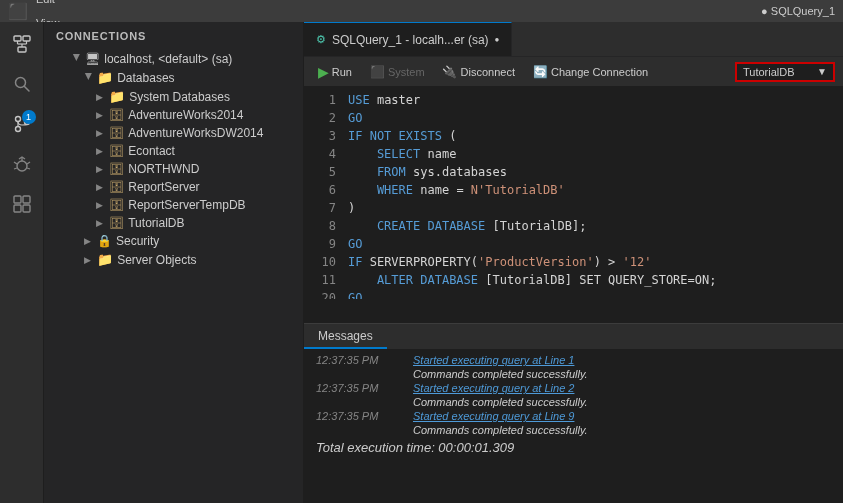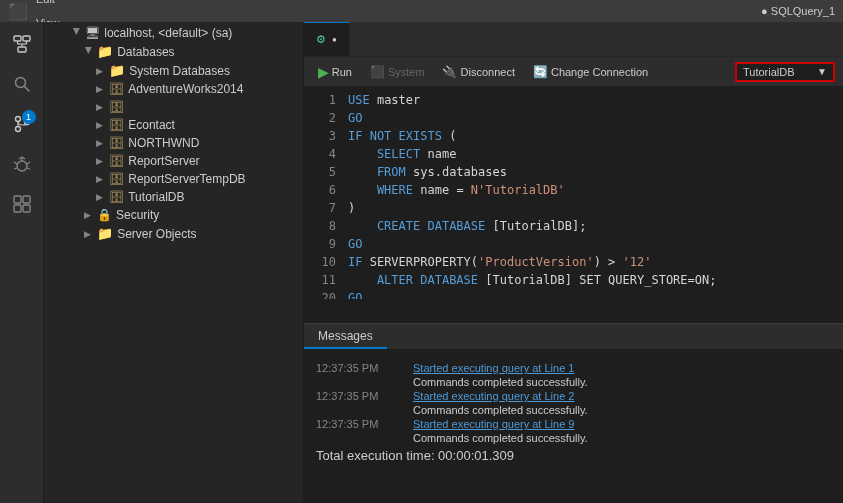--- a/index.html
+++ b/index.html
@@ -249,21 +249,22 @@
     .results-tab {
       padding: 4px 14px;
       color: #cccccc;
       font-size: 12px;
       cursor: pointer;
       border-bottom: 2px solid #007acc;
     }
     .results-content {
       flex: 1;
       overflow-y: auto;
-      padding: 12px 12px;
+      padding: 4px 12px;
+      font-style: italic;
     }
     .results-content::-webkit-scrollbar { width: 6px; }
     .results-content::-webkit-scrollbar-thumb { background: #424242; }
     .message-row {
       display: flex;
       align-items: baseline;
       gap: 12px;
       margin-bottom: 2px;
       font-size: 11px;
     }
@@ -335,20 +336,21 @@
       <svg width="20" height="20" viewBox="0 0 20 20" fill="none">
         <rect x="2" y="2" width="7" height="7" rx="1" stroke="#858585" stroke-width="1.4"></rect>
         <rect x="11" y="2" width="7" height="7" rx="1" stroke="#858585" stroke-width="1.4"></rect>
         <rect x="2" y="11" width="7" height="7" rx="1" stroke="#858585" stroke-width="1.4"></rect>
         <rect x="11" y="11" width="7" height="7" rx="1" stroke="#858585" stroke-width="1.4"></rect>
       </svg>
     </div>
   </div>
 
   <div class="sidebar">
+    <div class="sidebar-header">CONNECTIONS</div>
     <div class="sidebar-content">
       <div class="tree-section">
 
         <div class="tree-item indent2">
           <span class="arrow open">▶</span>
           <span style="color:#c5c5c5;margin-right:4px;">🖥</span>
           <span>localhost, &lt;default&gt; (sa)</span>
         </div>
 
         <div class="tree-item indent3">
@@ -365,20 +367,21 @@
 
         <div class="tree-item indent4">
           <span class="arrow">▶</span>
           <span class="icon-db">🗄</span>
           <span>AdventureWorks2014</span>
         </div>
 
         <div class="tree-item indent4">
           <span class="arrow">▶</span>
           <span class="icon-db">🗄</span>
+          <span>AdventureWorksDW2014</span>
         </div>
 
         <div class="tree-item indent4">
           <span class="arrow">▶</span>
           <span class="icon-db">🗄</span>
           <span>Econtact</span>
         </div>
 
         <div class="tree-item indent4">
           <span class="arrow">▶</span>
@@ -417,20 +420,21 @@
         </div>
       </div>
     </div>
   </div>
 
   <div class="editor-area">
 
     <div class="tab-bar">
       <div class="tab">
         <span class="tab-icon">⚙</span>
+        <span>SQLQuery_1 - localh...er (sa)</span>
         <span class="tab-dot">●</span>
       </div>
     </div>
 
     <div class="toolbar">
       <div class="toolbar-btn">
         <span style="color:#4caf50; font-size:14px;">▶</span>
         <span>Run</span>
       </div>
       <div class="toolbar-btn disabled">

